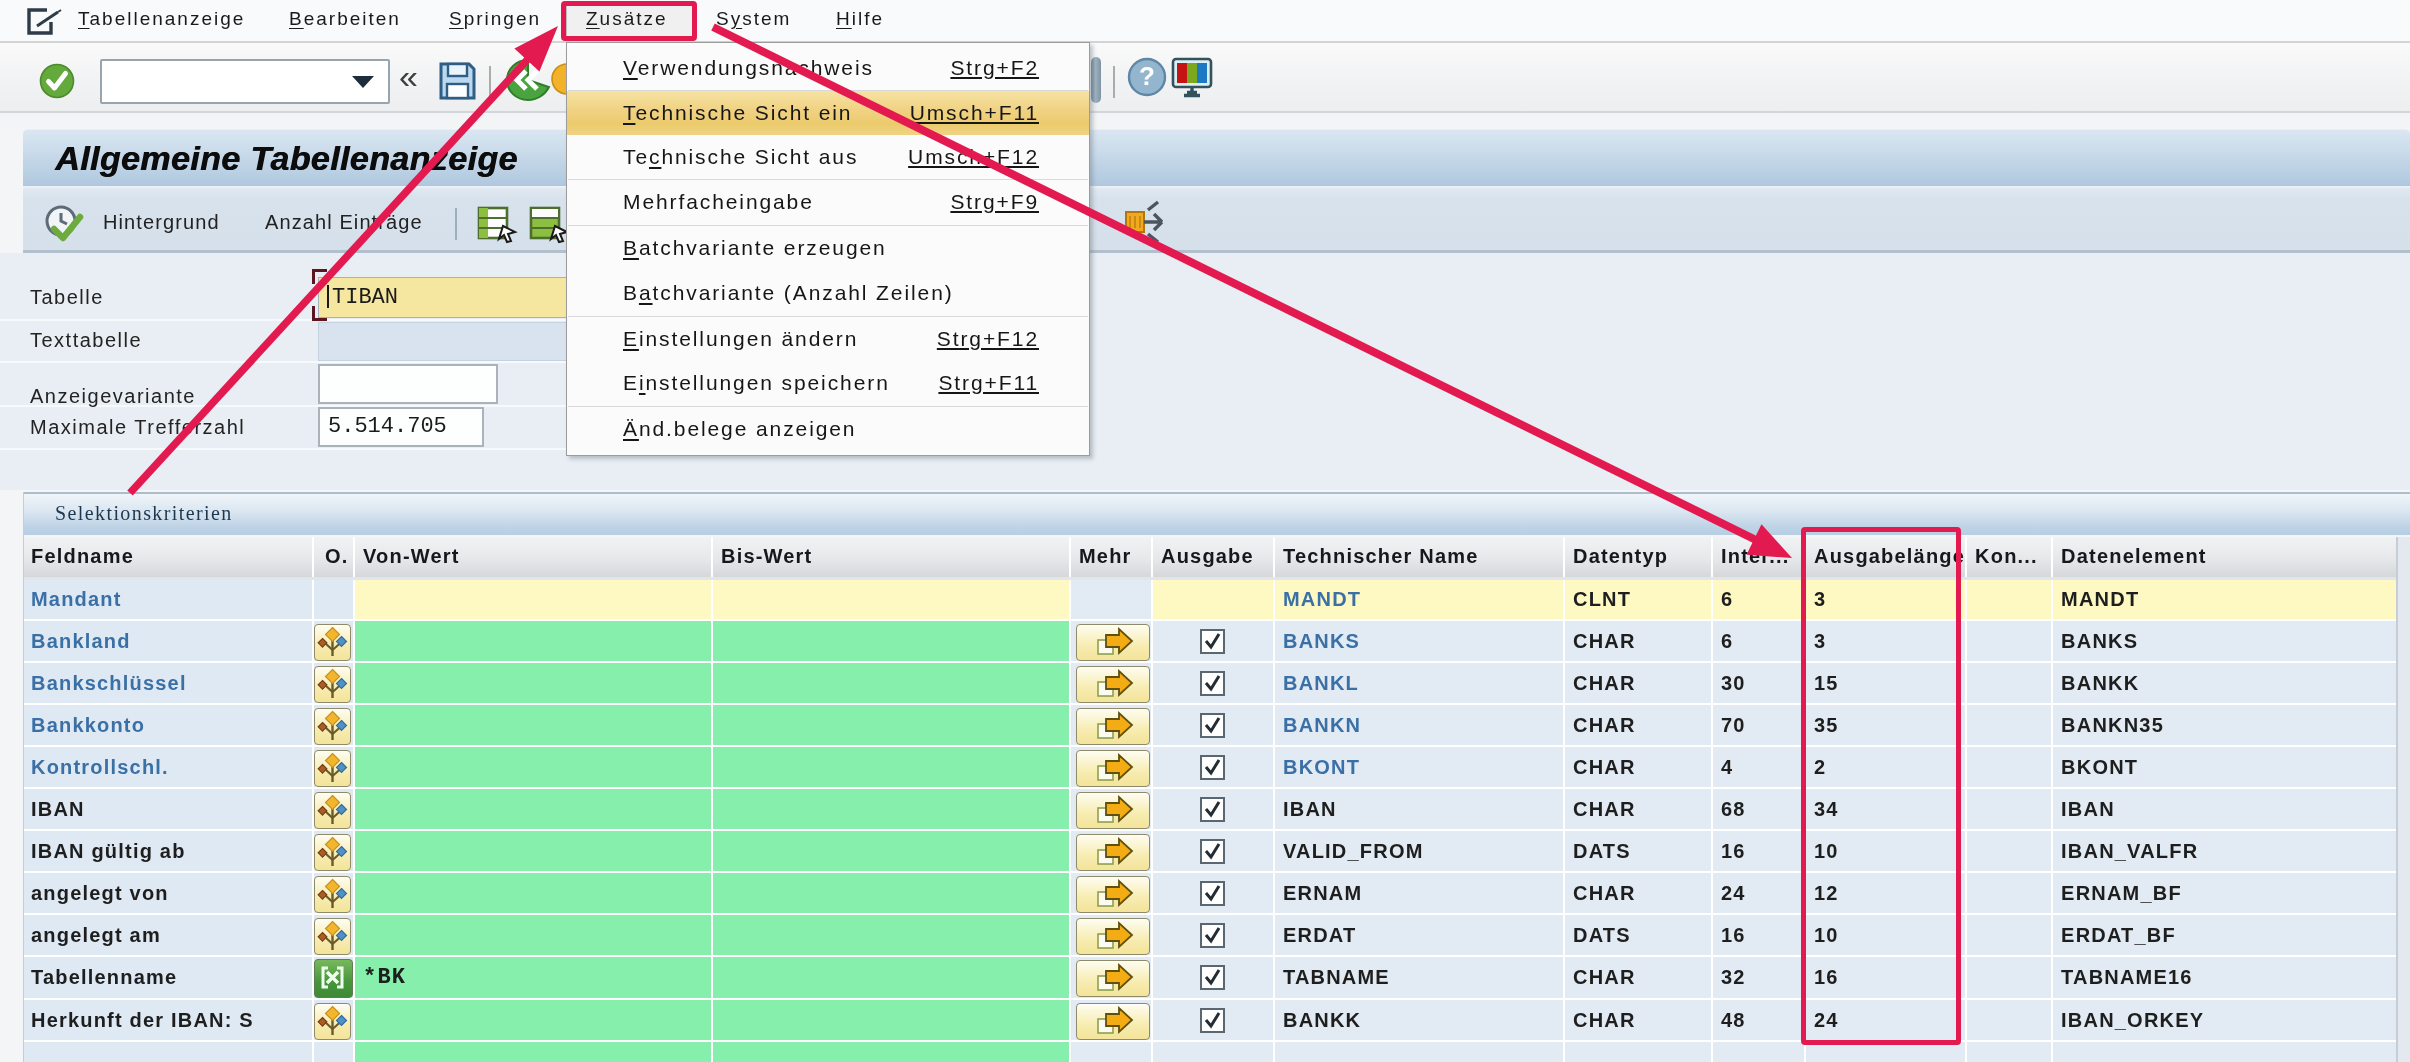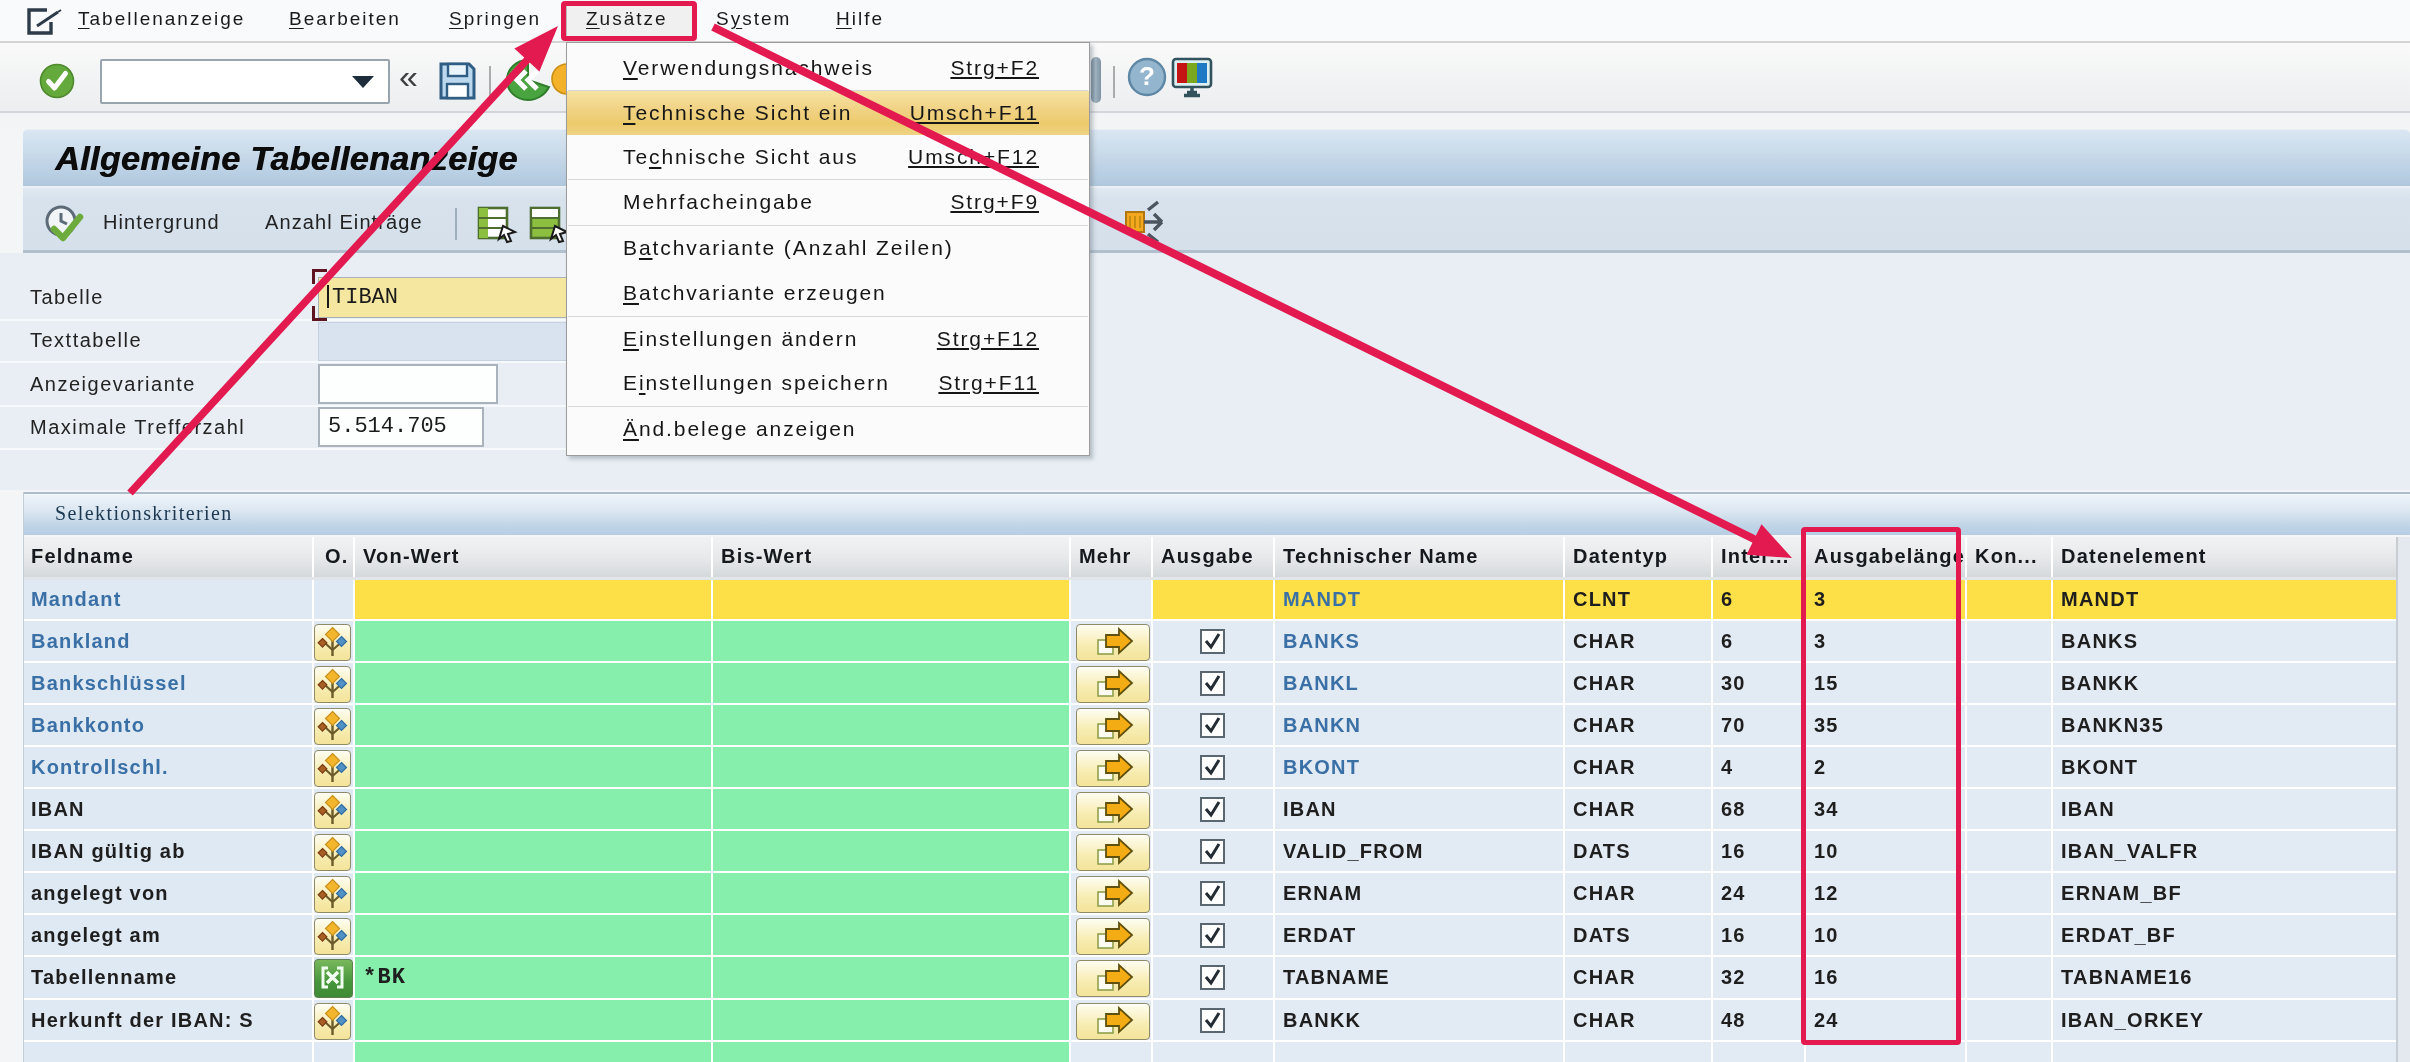--- a/index.html
+++ b/index.html
@@ -36,21 +36,21 @@
   #selband{left:23px;top:492px;width:2387px;height:41px;background:linear-gradient(#F0F5FA,#D9E5F0 45%,#BED3E6 80%,#B7CEE2);border-top:2px solid #AEBDCB;font-family:Liberation Serif, serif;}
   #selband span{position:absolute;left:32px;top:8px;font-size:20px;letter-spacing:1.4px;color:#1C3850;}
   #grid{left:23px;top:537px;border-collapse:collapse;table-layout:fixed;}
   #grid td{box-sizing:border-box;border-right:2px solid #FFFFFF;border-bottom:2px solid #FFFFFF;font-size:20px;letter-spacing:1.2px;color:#1E1E1E;padding:0 0 0 8px;vertical-align:middle;overflow:hidden;white-space:nowrap;}
   #grid tr{height:42px;font-weight:bold;}
   #grid tr.hd{height:41px;}
   #grid tr.hd td{background:linear-gradient(#F0F2F4,#E7E9EB 50%,#D9DCDF 90%,#D5D8DB);border-bottom:3px solid #E2E5E9;color:#15181C;}
   td.fn{background:#DFE9F3;}
   td.wh{background:#86efac;}
   td.lb{background:#E2EAF3;}
-  td.md{background:#fde047;}
+  td.md{background:#fef9c3;}
   #grid td.blue, #grid td .blue, .blue{color:#3A70A6;}
   
   .ybtn{display:block;box-sizing:border-box;border:1px solid #8F8A6A;border-radius:4px;background:linear-gradient(#FEFDF2,#F7ECB0 60%,#F3E49A);box-shadow:inset 0 1px 0 #FFFFFF;}
   .obtn{width:37px;height:37px;margin-left:-2px;}
   .mbtn{width:74px;height:37px;margin-left:1px;}
   .gbtn{width:37px;height:37px;margin-left:-2px;background:linear-gradient(#79B85C,#46953B 60%,#3F8A34);border:1px solid #5E7C52;border-radius:4px;}
   .chk{display:block;box-sizing:border-box;width:25px;height:25px;background:#FEFEFE;border:2px solid #5A6670;margin-left:47px;}
   
   #menu{left:566px;top:42px;width:524px;height:414px;background:#FBFBFB;border:1px solid #9B9B9B;box-shadow:3px 3px 4px rgba(120,130,140,0.45);box-sizing:border-box;}
   .mi{position:relative;height:44px;font-size:21px;letter-spacing:1.9px;color:#161616;}
@@ -151,21 +151,21 @@
     <path d="M24 10 L34 2 M24 34 L34 42" stroke="#4A5560" stroke-width="3.4"></path>
   </svg>
 
   <div id="formarea" class="abs">
     <div class="fline" style="top:66px"></div>
     <div class="fline" style="top:108px"></div>
     <div class="fline" style="top:152px"></div>
     <div class="fline" style="top:195px"></div>
     <div class="flabel" style="top:33px">Tabelle</div>
     <div class="flabel" style="top:76px">Texttabelle</div>
-    <div class="flabel" style="top:120px">Anzeigevariante</div>
+    <div class="flabel" style="top:132px">Anzeigevariante</div>
     <div class="flabel" style="top:163px">Maximale Trefferzahl</div>
     <div id="f-tab" class="input">TIBAN</div>
     <div class="abs" style="left:327px;top:32px;width:2px;height:23px;background:#1A1A1A;"></div>
     <div class="cb" style="left:312px;top:16px;border-left:3.5px solid #5E1520;border-top:3.5px solid #5E1520;"></div>
     <div class="cb" style="left:312px;top:53px;border-left:3.5px solid #5E1520;border-bottom:3.5px solid #5E1520;"></div>
     <div id="f-text" class="input"></div>
     <div id="f-anz" class="input"></div>
     <div id="f-max" class="input">5.514.705</div>
   </div>
 
@@ -628,24 +628,24 @@
         <span class="lab">Te<span class="u">c</span>hnische Sicht aus</span>
         <span class="sc">Umsch+F12</span>
       </div>
     <div class="msep"></div>
     <div class="mi" style="height:45px">
         <span class="lab">Mehrfacheingabe</span>
         <span class="sc">Strg+F9</span>
       </div>
     <div class="msep"></div>
     <div class="mi" style="height:45px">
+        <span class="lab"><span class="u">B</span>atchvariante erzeugen</span>
+      </div>
+    <div class="mi" style="height:45px">
         <span class="lab">B<span class="u">a</span>tchvariante (Anzahl Zeilen)</span>
-      </div>
-    <div class="mi" style="height:45px">
-        <span class="lab"><span class="u">B</span>atchvariante erzeugen</span>
       </div>
     <div class="msep"></div>
     <div class="mi">
         <span class="lab"><span class="u">E</span>instellungen ändern</span>
         <span class="sc">Strg+F12</span>
       </div>
     <div class="mi" style="height:45px">
         <span class="lab">E<span class="u">i</span>nstellungen speichern</span>
         <span class="sc">Strg+F11</span>
       </div>

